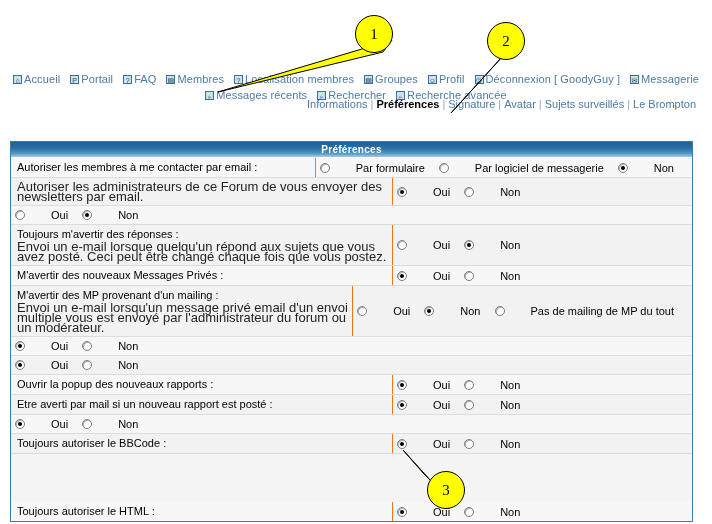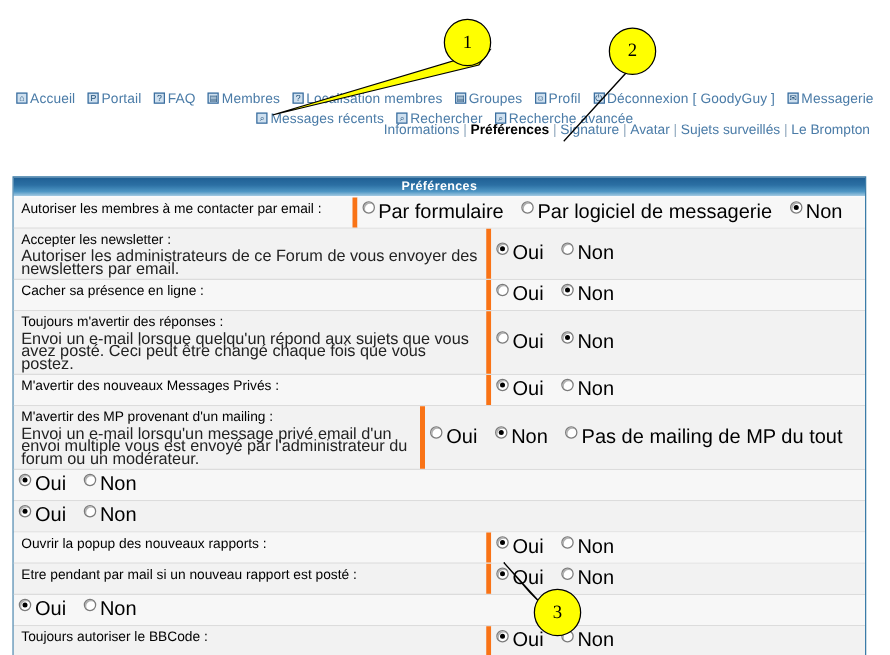--- a/index.html
+++ b/index.html
@@ -104,21 +104,21 @@
     align-items: stretch;
     border-bottom: 1px solid #dcdcdc;
     background: #f7f7f7;
   }
   .prow:last-child { border-bottom: none; margin-top: 48px; }
   .prow.alt { background: #f2f2f2; }
   .pcell-label {
     width: 382px;
     box-sizing: border-box;
     padding: 3px 4px 3px 6px;
-    border-right: 4px solid #f97316;
+    border-right: 1px solid #f97316;
   }
   .ptitle {
     font-size: 11px;
     color: #000000;
     line-height: 13px;
   }
   .pdesc {
     font-size: 13px;
     color: #222222;
     line-height: 10px;
@@ -128,25 +128,26 @@
     flex: 1;
     box-sizing: border-box;
     padding: 3px 4px;
     display: flex;
     align-items: center;
     background: #f7f7f7;
   }
   .prow.alt .pcell-opts { background: #f2f2f2; }
   .opt {
     display: inline-flex;
-    align-items: flex-start;
+    align-items: center;
     margin-right: 14px;
-    font-size: 16px;
+    font-size: 11px;
     color: #000000;
     white-space: nowrap;
+    gap: 23px;
   }
   .radio {
     display: inline-block;
     width: 10px;
     height: 10px;
     border-radius: 50%;
     border: 1px solid #7b7b7b;
     background: #ffffff;
     margin-right: 3px;
     position: relative;
@@ -213,38 +214,34 @@
             <span>Par logiciel de messagerie</span>
           </label>
           <label class="opt">
             <span class="radio on"></span>
             <span>Non</span>
           </label>
         </div>
       </div>
       <div class="prow alt">
         <div class="pcell-label">
-          <div class="ptitle">Accepter les newsletter :</div>
           <div class="pdesc">Autoriser les administrateurs de ce Forum de vous envoyer des newsletters par email.</div>
         </div>
         <div class="pcell-opts">
           <label class="opt">
             <span class="radio on"></span>
             <span>Oui</span>
           </label>
           <label class="opt">
             <span class="radio"></span>
             <span>Non</span>
           </label>
         </div>
       </div>
       <div class="prow">
-        <div class="pcell-label">
-          <div class="ptitle">Cacher sa présence en ligne :</div>
-        </div>
         <div class="pcell-opts">
           <label class="opt">
             <span class="radio"></span>
             <span>Oui</span>
           </label>
           <label class="opt">
             <span class="radio on"></span>
             <span>Non</span>
           </label>
         </div>
@@ -334,21 +331,21 @@
             <span>Oui</span>
           </label>
           <label class="opt">
             <span class="radio"></span>
             <span>Non</span>
           </label>
         </div>
       </div>
       <div class="prow alt">
         <div class="pcell-label">
-          <div class="ptitle">Etre pendant par mail si un nouveau rapport est posté :</div>
+          <div class="ptitle">Etre averti par mail si un nouveau rapport est posté :</div>
         </div>
         <div class="pcell-opts">
           <label class="opt">
             <span class="radio on"></span>
             <span>Oui</span>
           </label>
           <label class="opt">
             <span class="radio"></span>
             <span>Non</span>
           </label>

